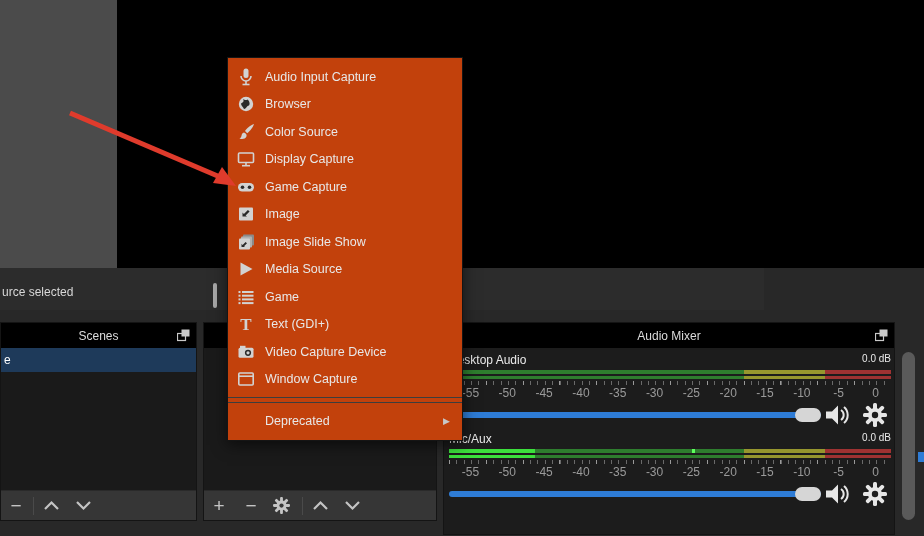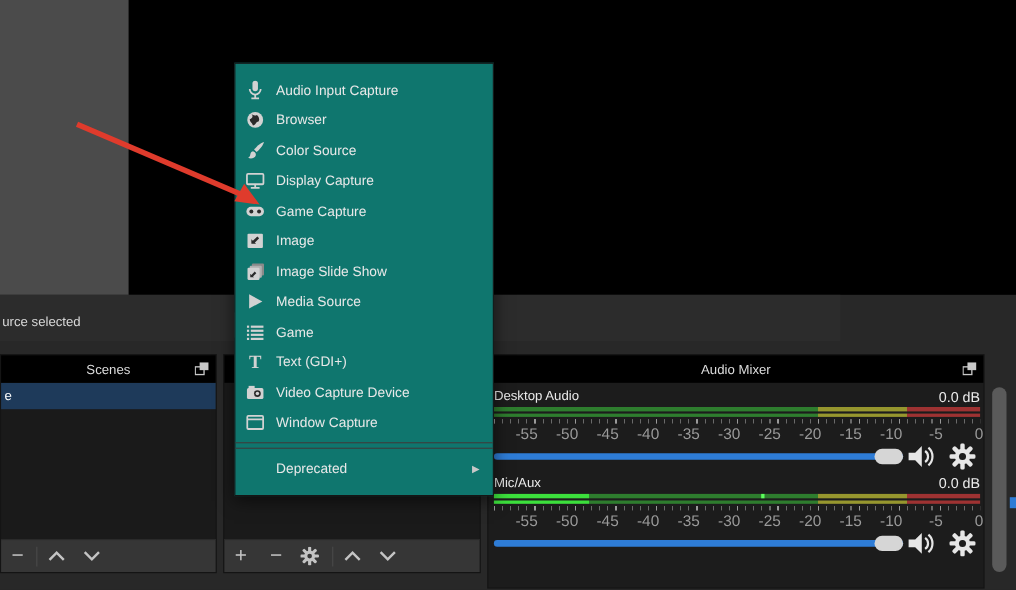--- a/index.html
+++ b/index.html
@@ -30,45 +30,45 @@
   .tb-btn { display:flex; align-items:center; justify-content:center; width:26px; height:26px; color:#c4c4c4; font-size:19px; line-height:1; }
   .tb-div { width:1px; height:18px; background:#4a4a4a; margin:0 4px; }
 
   
   .sources-panel { left:203px; top:322px; width:234px; height:199px; }
 
   
   .mixer-panel { left:443px; top:322px; width:452px; height:213px; background:#1c1c1c; }
   .channel { position:absolute; left:0; width:452px; }
   .ch-name { position:absolute; left:5px; top:0; font-size:12px; color:#eaeaea; }
-  .ch-db { position:absolute; right:5px; top:0; font-size:13px; color:#eaeaea; }
+  .ch-db { position:absolute; right:5px; top:0; font-size:10px; color:#eaeaea; }
   .meter { position:absolute; left:5px; top:17px; width:442px; }
   .meter .bar-top { height:4px; position:relative; }
   .meter .bar-bot { height:3px; margin-top:2px; }
   .dim-grad { background:linear-gradient(90deg,#2e7d2e 0 66.7%,#96962e 66.7% 85%,#9e3232 85% 100%); }
   .mic-grad { background:linear-gradient(90deg,#3ce03c 0 19.5%,#2e7d2e 19.5% 66.7%,#96962e 66.7% 85%,#9e3232 85% 100%); }
   .peak-tick { position:absolute; left:55%; top:0; width:3px; height:4px; background:#5cff5c; }
   .tickstrip { position:absolute; left:5px; top:28px; width:442px; height:4px;
       background:
         repeating-linear-gradient(90deg,#9a9a9a 0 1px,transparent 1px 36.83px),
         repeating-linear-gradient(90deg,#6a6a6a 0 1px,transparent 1px 7.3667px);
   }
   .ticklabels { position:absolute; left:5px; top:33px; width:442px; display:flex; }
-  .ticklabels span { flex:1; text-align:right; font-size:14px; color:#9a9a9a; transform:translateX(3px); }
+  .ticklabels span { flex:1; text-align:center; font-size:12px; color:#9a9a9a; transform:translateX(3px); }
   .slider-row { position:absolute; left:5px; top:50px; width:442px; height:24px; }
   .slider-track { position:absolute; left:0; top:9px; width:372px; height:6px; background:#2e7cd6; border-radius:3px; }
   .slider-handle { position:absolute; left:346px; top:5px; width:26px; height:14px; background:#d6d6d6; border-radius:7px; }
   .spk-btn { position:absolute; left:376px; top:1px; width:26px; height:22px; }
   .gear-btn { position:absolute; left:414px; top:0; width:24px; height:24px; }
 
   .mixer-scrollbar { position:absolute; left:902px; top:352px; width:13px; height:168px; background:#5a5a5a; border-radius:7px; }
   .blue-sliver { position:absolute; left:918px; top:452px; width:6px; height:10px; background:#2e7cd6; }
 
   
-  .menu { position:absolute; left:213px; top:57px; width:236px; background:#0f766e; border:1px solid #151515; box-shadow:0 4px 14px rgba(0,0,0,.55); padding:10px 0; }
+  .menu { position:absolute; left:227px; top:57px; width:236px; background:#c2410c; border:1px solid #151515; box-shadow:0 4px 14px rgba(0,0,0,.55); padding:5px 0; }
   .mi { display:flex; align-items:center; height:27.5px; padding-left:9px; }
   .mi .ic { width:18px; height:18px; display:flex; align-items:center; justify-content:center; flex:0 0 18px; }
   .mi .lbl { font-size:12.5px; color:#e8e8e8; padding-left:10px; white-space:nowrap; }
   .msep { height:1px; background:#3d3d3d; margin:4px 0; }
   .sub-arrow { margin-left:auto; margin-right:12px; font-size:9px; color:#c8c8c8; }
 
   svg { display:block; }
 
   
   .arrow-overlay { position:absolute; left:0; top:0; width:924px; height:536px; pointer-events:none; z-index:50; }

